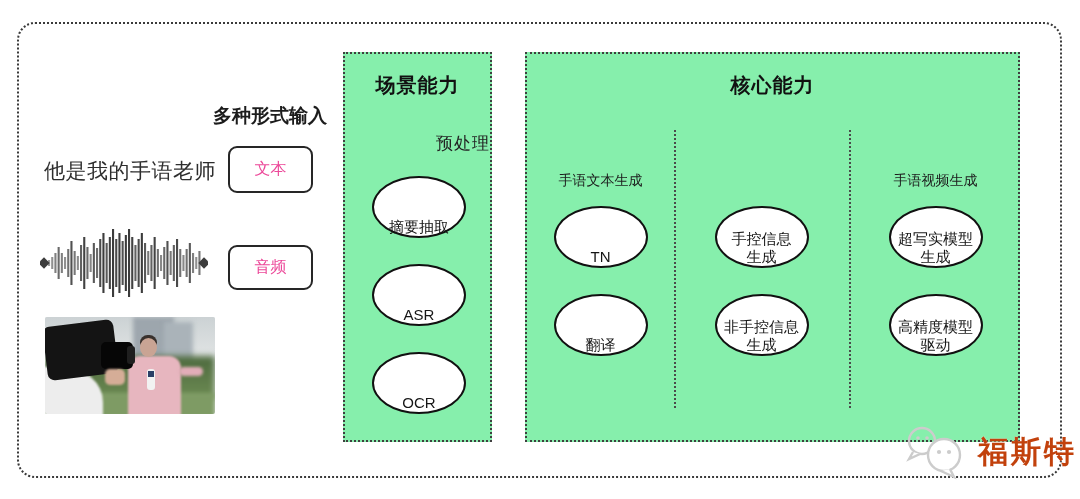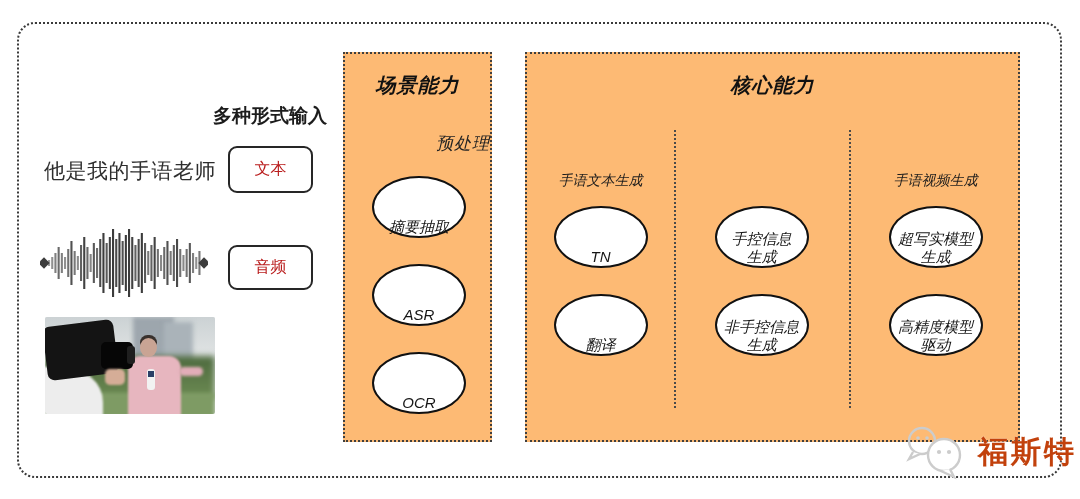--- a/index.html
+++ b/index.html
@@ -18,21 +18,21 @@
     font-size:19px;font-weight:bold;color:#1c1c1c;
   }
   .input-sentence{
     position:absolute;left:44px;top:157px;width:180px;
     font-size:21px;color:#2e2e2e;letter-spacing:0.5px;white-space:nowrap;
   }
   .io-box{
     position:absolute;width:85px;box-sizing:border-box;
     border:2px solid #262626;border-radius:9px;background:#fff;
     display:flex;align-items:center;justify-content:center;
-    font-size:16px;color:#b91c1c;
+    font-size:16px;color:#ec4899;
   }
   .io-box.text-box{left:228px;top:146px;height:47px;}
   .io-box.audio-box{left:228px;top:245px;height:45px;}
   .io-box.video-box{left:228px;top:341px;height:44px;}
   .waveform{position:absolute;left:40px;top:225px;width:168px;height:76px;}
   
   .photo{
     position:absolute;left:45px;top:317px;width:170px;height:97px;
     overflow:hidden;border-radius:2px;background:#dfe3e3;
   }
@@ -48,21 +48,21 @@
   .p-arm{left:79%;top:52%;width:14%;height:9%;border-radius:6px;background:#e2ad b8;background:#e2adb8;filter:blur(1.5px);}
   .p-mic{left:60%;top:54%;width:8px;height:21px;border-radius:3px;background:#f2f2f2;}
   .p-miclogo{left:60.5%;top:56%;width:6px;height:6px;background:#2b3f66;}
   .p-shirt{left:-6%;bottom:-12%;width:40%;height:60%;border-radius:0 60% 0 0;background:#ededed;filter:blur(1px);}
   .p-cam{left:0%;top:6%;width:42%;height:56%;border-radius:7px;background:#141414;transform:rotate(-7deg);}
   .p-lens{left:33%;top:26%;width:19%;height:28%;border-radius:5px;background:#060606;}
   .p-lensring{left:48%;top:30%;width:8px;height:18px;border-radius:3px;background:#1f1f1f;}
   .p-hand{left:35%;top:54%;width:12%;height:16%;border-radius:5px;background:#d5ad97;filter:blur(.8px);}
   
   .cap-box{
-    position:absolute;border:2px dotted #3f3f3f;background:#fdba74;box-sizing:border-box;font-style:italic;
+    position:absolute;border:2px dotted #3f3f3f;background:#86efac;box-sizing:border-box;
   }
   .scene-box{left:343px;top:52px;width:149px;height:390px;}
   .core-box{left:525px;top:52px;width:495px;height:390px;}
   .cap-title{
     position:absolute;left:0;right:0;top:18px;text-align:center;
     font-size:20px;font-weight:bold;color:#111;letter-spacing:1px;
   }
   .scene-sub{
     position:absolute;left:0;right:0;top:78px;text-align:right;
     font-size:17px;color:#222;letter-spacing:1px;

